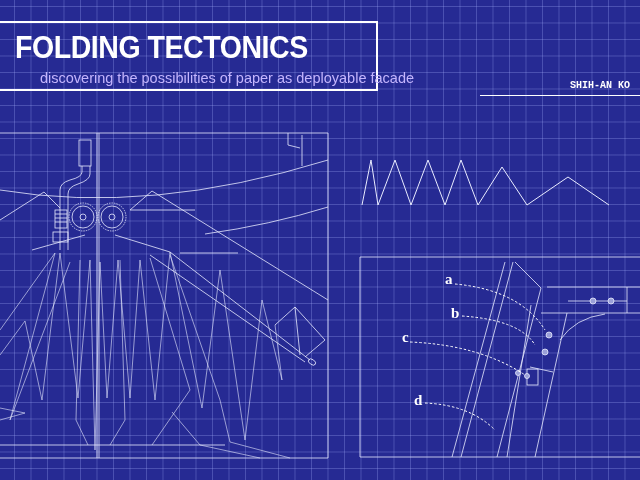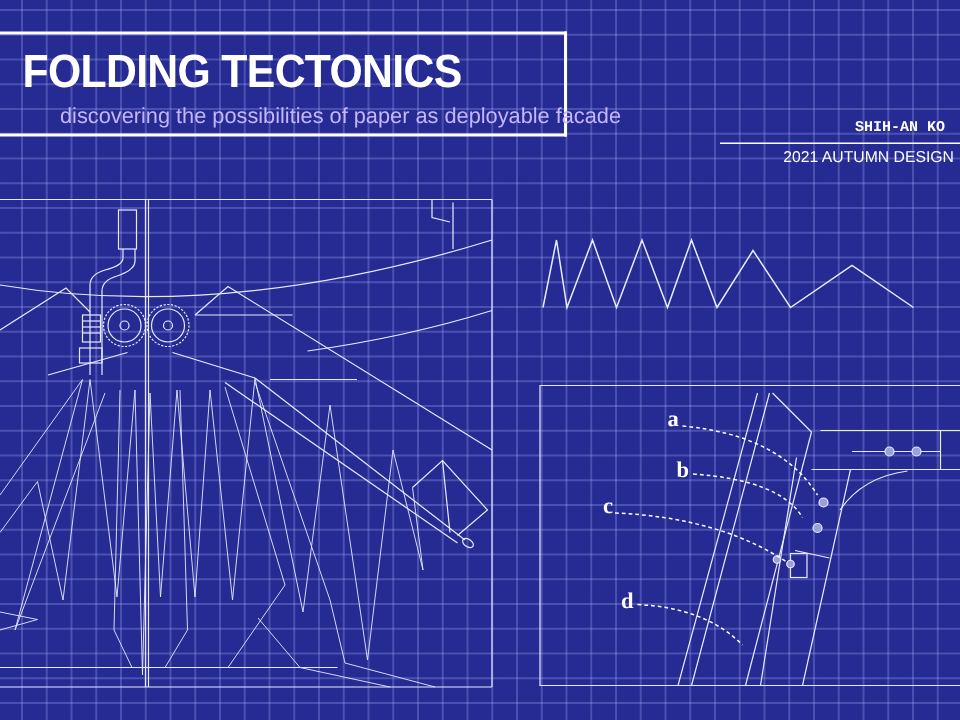--- a/index.html
+++ b/index.html
@@ -22,21 +22,20 @@
 <body>
 
 <div class="grid"></div>
 
 <div class="title-box"></div>
 <div class="title">FOLDING TECTONICS</div>
 <div class="subtitle">discovering the possibilities of paper as deployable facade</div>
 <div class="author">SHIH-AN KO</div>
 <div class="rule"></div>
 <div class="mentor">
-  <div>2021 AUTUMN DESIGN</div>
 </div>
 
 <svg width="640" height="480" fill="none" stroke="#e8ebff" stroke-width="0.8">
 
   <line x1="0" y1="133" x2="328" y2="133"></line>
   <line x1="328" y1="133" x2="328" y2="458"></line>
   <line x1="0" y1="458" x2="328" y2="458"></line>
   <line x1="0" y1="445" x2="225" y2="445"></line>
   <line x1="97" y1="133" x2="97" y2="458"></line>
   <line x1="99" y1="133" x2="99" y2="458"></line>

